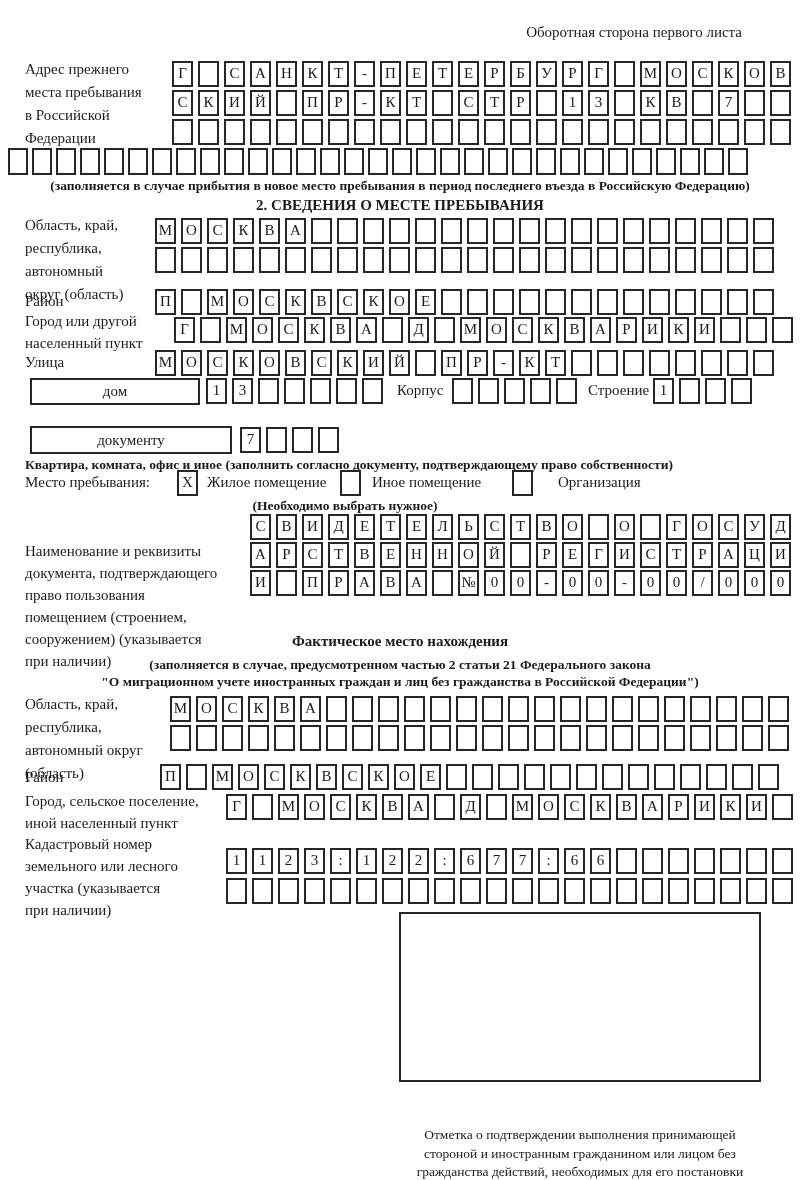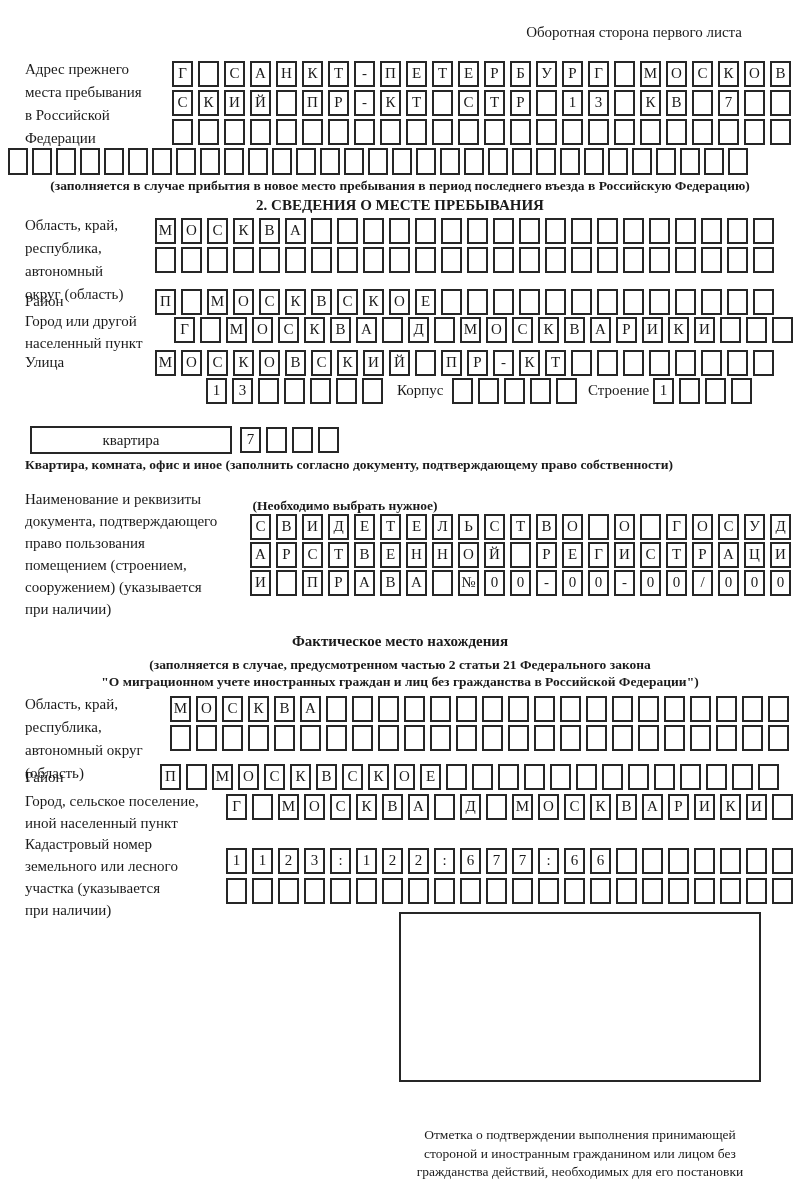--- a/index.html
+++ b/index.html
@@ -49,33 +49,43 @@
   <div class="abs label" style="left:25px;top:290px;">Район</div>
   <div class="abs cellrow" style="left:155px;top:289px;"><span class="cell">П</span><span class="cell"></span><span class="cell">М</span><span class="cell">О</span><span class="cell">С</span><span class="cell">К</span><span class="cell">В</span><span class="cell">С</span><span class="cell">К</span><span class="cell">О</span><span class="cell">Е</span><span class="cell"></span><span class="cell"></span><span class="cell"></span><span class="cell"></span><span class="cell"></span><span class="cell"></span><span class="cell"></span><span class="cell"></span><span class="cell"></span><span class="cell"></span><span class="cell"></span><span class="cell"></span><span class="cell"></span></div>
 
   <div class="abs label tight" style="left:25px;top:310px;width:150px;">Город или другой
 населенный пункт</div>
   <div class="abs cellrow" style="left:174px;top:317px;"><span class="cell">Г</span><span class="cell"></span><span class="cell">М</span><span class="cell">О</span><span class="cell">С</span><span class="cell">К</span><span class="cell">В</span><span class="cell">А</span><span class="cell"></span><span class="cell">Д</span><span class="cell"></span><span class="cell">М</span><span class="cell">О</span><span class="cell">С</span><span class="cell">К</span><span class="cell">В</span><span class="cell">А</span><span class="cell">Р</span><span class="cell">И</span><span class="cell">К</span><span class="cell">И</span><span class="cell"></span><span class="cell"></span><span class="cell"></span></div>
 
   <div class="abs label" style="left:25px;top:351px;">Улица</div>
   <div class="abs cellrow" style="left:155px;top:350px;"><span class="cell">М</span><span class="cell">О</span><span class="cell">С</span><span class="cell">К</span><span class="cell">О</span><span class="cell">В</span><span class="cell">С</span><span class="cell">К</span><span class="cell">И</span><span class="cell">Й</span><span class="cell"></span><span class="cell">П</span><span class="cell">Р</span><span class="cell">-</span><span class="cell">К</span><span class="cell">Т</span><span class="cell"></span><span class="cell"></span><span class="cell"></span><span class="cell"></span><span class="cell"></span><span class="cell"></span><span class="cell"></span><span class="cell"></span></div>
 
+  <div class="abs widebox" style="left:30px;top:378px;width:170px;height:27px;line-height:23px;">дом</div>
   <div class="abs cellrow" style="left:206px;top:378px;"><span class="cell">1</span><span class="cell">3</span><span class="cell"></span><span class="cell"></span><span class="cell"></span><span class="cell"></span><span class="cell"></span></div>
   <div class="abs inline-label" style="left:397px;top:382px;">Корпус</div>
   <div class="abs cellrow" style="left:452px;top:378px;"><span class="cell"></span><span class="cell"></span><span class="cell"></span><span class="cell"></span><span class="cell"></span></div>
   <div class="abs inline-label" style="left:588px;top:382px;">Строение</div>
   <div class="abs cellrow" style="left:653px;top:378px;"><span class="cell">1</span><span class="cell"></span><span class="cell"></span><span class="cell"></span></div>
 
-  <div class="abs widebox" style="left:30px;top:426px;width:202px;height:28px;line-height:24px;">квартира</div>
+  <div class="abs widebox" style="left:30px;top:426px;width:202px;height:28px;line-height:24px;">документу</div>
   <div class="abs cellrow" style="left:240px;top:427px;"><span class="cell">7</span><span class="cell"></span><span class="cell"></span><span class="cell"></span></div>
   <div class="abs note" style="left:25px;top:457px;">Квартира, комната, офис и иное (заполнить согласно документу, подтверждающему право собственности)</div>
 
+  <div class="abs" style="left:0;top:470px;width:800px;height:30px;">
+    <div class="abs inline-label" style="left:25px;top:4px;">Место пребывания:</div>
+    <div class="abs cellrow" style="left:177px;top:0;"><span class="cell">X</span></div>
+    <div class="abs inline-label" style="left:207px;top:4px;">Жилое помещение</div>
+    <div class="abs cellrow" style="left:340px;top:0;"><span class="cell"></span></div>
+    <div class="abs inline-label" style="left:372px;top:4px;">Иное помещение</div>
+    <div class="abs cellrow" style="left:512px;top:0;"><span class="cell"></span></div>
+    <div class="abs inline-label" style="left:558px;top:4px;">Организация</div>
+  </div>
   <div class="abs note" style="left:0;top:498px;width:690px;text-align:center;">(Необходимо выбрать нужное)</div>
 
-  <div class="abs label tight" style="left:25px;top:488px;width:220px;">Наименование и реквизиты
+  <div class="abs label tight" style="left:25px;top:540px;width:220px;">Наименование и реквизиты
 документа, подтверждающего
 право пользования
 помещением (строением,
 сооружением) (указывается
 при наличии)</div>
   <div class="abs cellrow" style="left:250px;top:514px;"><span class="cell">С</span><span class="cell">В</span><span class="cell">И</span><span class="cell">Д</span><span class="cell">Е</span><span class="cell">Т</span><span class="cell">Е</span><span class="cell">Л</span><span class="cell">Ь</span><span class="cell">С</span><span class="cell">Т</span><span class="cell">В</span><span class="cell">О</span><span class="cell"></span><span class="cell">О</span><span class="cell"></span><span class="cell">Г</span><span class="cell">О</span><span class="cell">С</span><span class="cell">У</span><span class="cell">Д</span></div>
   <div class="abs cellrow" style="left:250px;top:542px;"><span class="cell">А</span><span class="cell">Р</span><span class="cell">С</span><span class="cell">Т</span><span class="cell">В</span><span class="cell">Е</span><span class="cell">Н</span><span class="cell">Н</span><span class="cell">О</span><span class="cell">Й</span><span class="cell"></span><span class="cell">Р</span><span class="cell">Е</span><span class="cell">Г</span><span class="cell">И</span><span class="cell">С</span><span class="cell">Т</span><span class="cell">Р</span><span class="cell">А</span><span class="cell">Ц</span><span class="cell">И</span></div>
   <div class="abs cellrow" style="left:250px;top:570px;"><span class="cell">И</span><span class="cell"></span><span class="cell">П</span><span class="cell">Р</span><span class="cell">А</span><span class="cell">В</span><span class="cell">А</span><span class="cell"></span><span class="cell">№</span><span class="cell">0</span><span class="cell">0</span><span class="cell">-</span><span class="cell">0</span><span class="cell">0</span><span class="cell">-</span><span class="cell">0</span><span class="cell">0</span><span class="cell">/</span><span class="cell">0</span><span class="cell">0</span><span class="cell">0</span></div>
 
   <div class="abs center bold" style="top:633px;font-size:15px;">Фактическое место нахождения</div>

